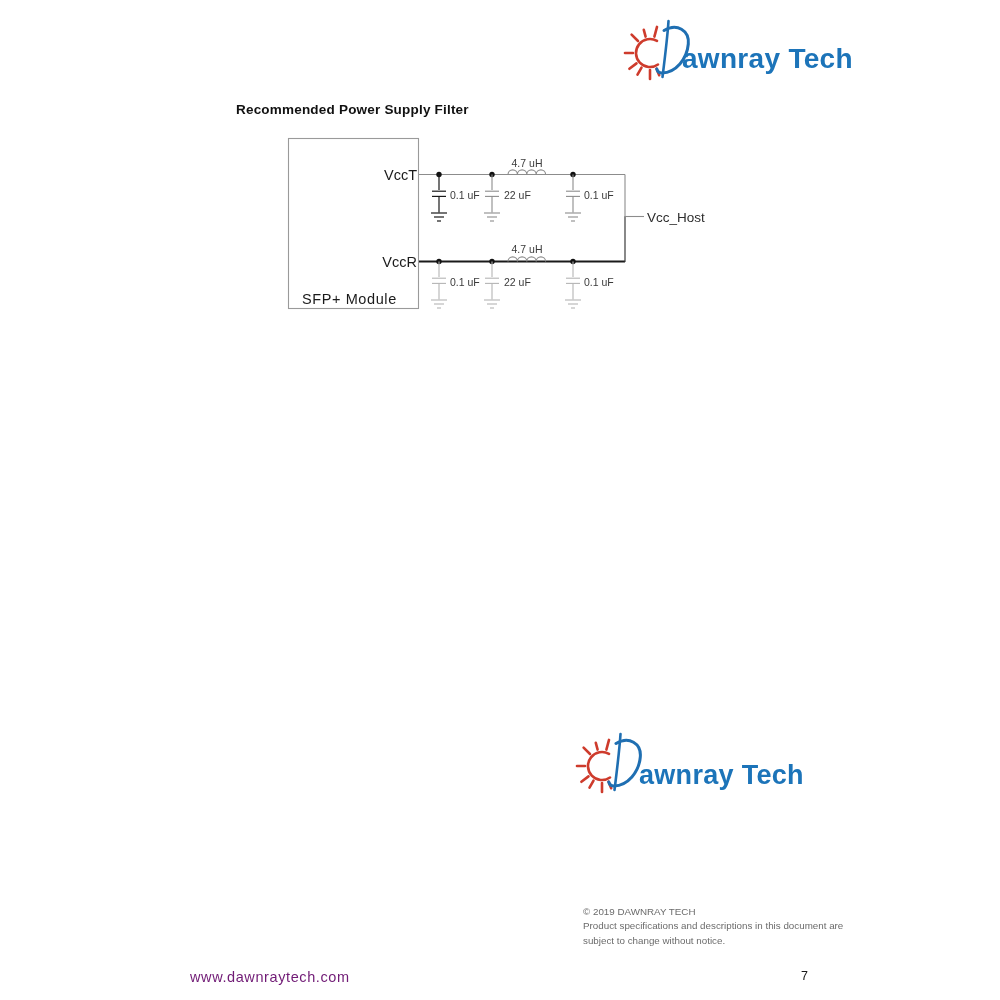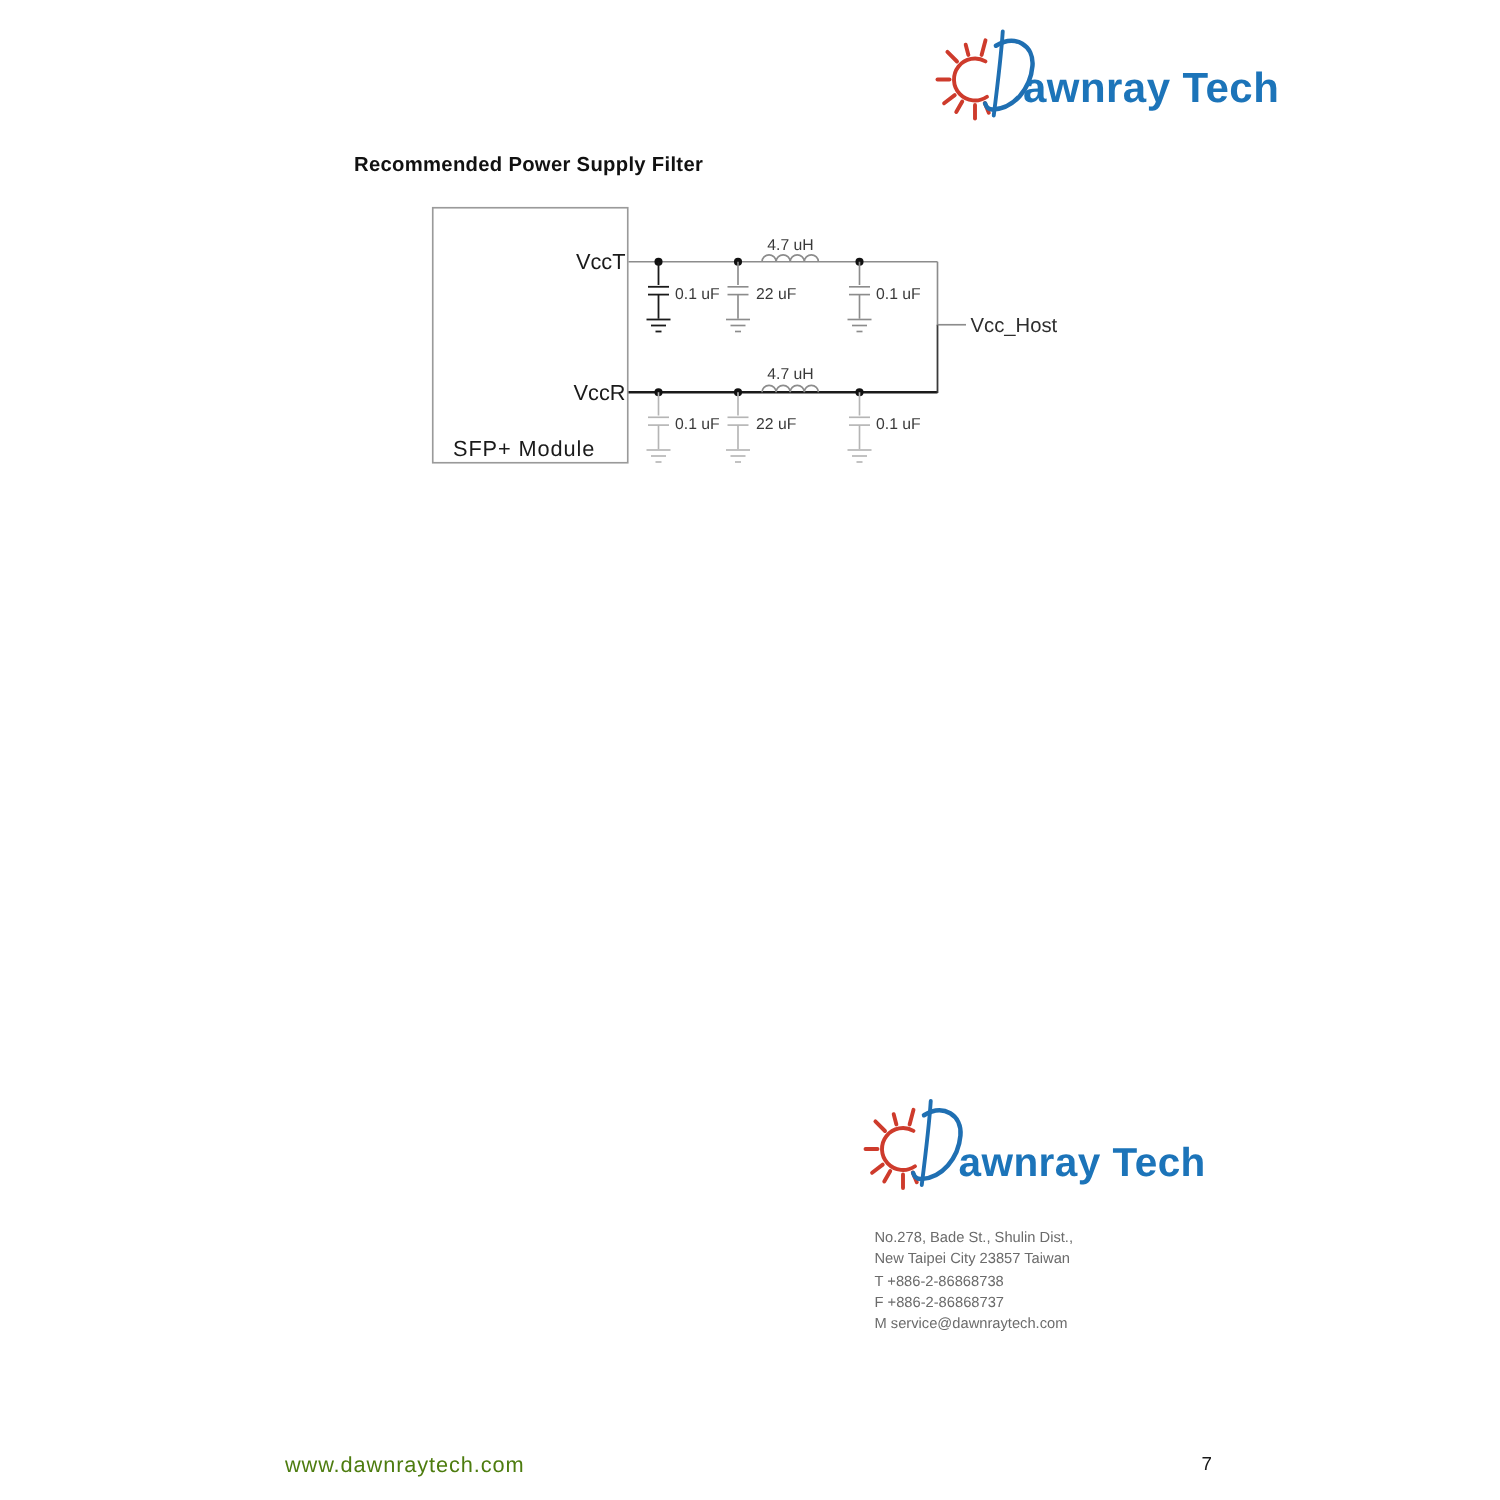--- a/index.html
+++ b/index.html
@@ -16,21 +16,21 @@
     padding-left:46px;
   }
   .logo-wordmark {
     font-weight:bold; color:#1C74B9; letter-spacing:0.3px;
     white-space:nowrap;
   }
   .wordmark-top { left:682px; top:44px; font-size:28px; line-height:30px; }
   .wordmark-bottom { left:639px; top:761px; font-size:27px; line-height:29px; }
   .contact-block { left:583px; top:819px; color:#6b6b6b; font-size:9.8px; line-height:14.3px; }
   .legal-block { left:583px; top:905px; color:#6b6b6b; font-size:9.8px; line-height:14.3px; }
-  .footer-url { left:190px; top:969px; font-size:14.5px; color:#4d7c0f; letter-spacing:0.6px; }
+  .footer-url { left:190px; top:969px; font-size:14.5px; color:#701a75; letter-spacing:0.6px; }
   .page-number { left:801px; top:969px; font-size:12.5px; color:#191919; }
   svg text { font-family:"Liberation Sans", sans-serif; }
 </style>
 </head>
 <body>
 
 <div class="page">
 
   <svg class="abs" style="left:618px; top:17px;" width="80" height="70" viewBox="0 0 80 70">
     <g stroke="#CE3B2C" stroke-width="2.6" stroke-linecap="round" fill="none">
@@ -157,25 +157,23 @@
       <line x1="32" y1="53" x2="32" y2="62"></line>
       <line x1="38.5" y1="51.7" x2="41.2" y2="58.2"></line>
     </g>
     <g stroke="#1F6FB2" fill="none" stroke-linecap="round">
       <path d="M50.5,4 C49.5,20 46.5,44 44.5,60" stroke-width="2.6"></path>
       <path d="M46,13.5 C59,5.5 71.5,13.5 70.3,27 C69,42 58,55.5 44,56 C41.5,56.1 39.5,54.5 38.8,52" stroke-width="3"></path>
     </g>
   </svg>
   <div class="abs logo-wordmark wordmark-bottom">awnray Tech</div>
 
-  <div class="abs contact-block">
-    <div>No.278, Bade St., Shulin Dist.,</div>
-    <div>New Taipei City 23857 Taiwan</div>
-    <div>T +886-2-86868738</div>
-    <div>F +886-2-86868737</div>
-    <div>M service@dawnraytech.com</div>
+
+  <div class="abs legal-block">
+    <div>© 2019 DAWNRAY TECH</div>
+    <div>Product specifications and descriptions in this document are</div>
+    <div>subject to change without notice.</div>
   </div>
-
 
   <div class="abs footer-url">www.dawnraytech.com</div>
   <div class="abs page-number">7</div>
 
 </div>
 
 </body></html>

